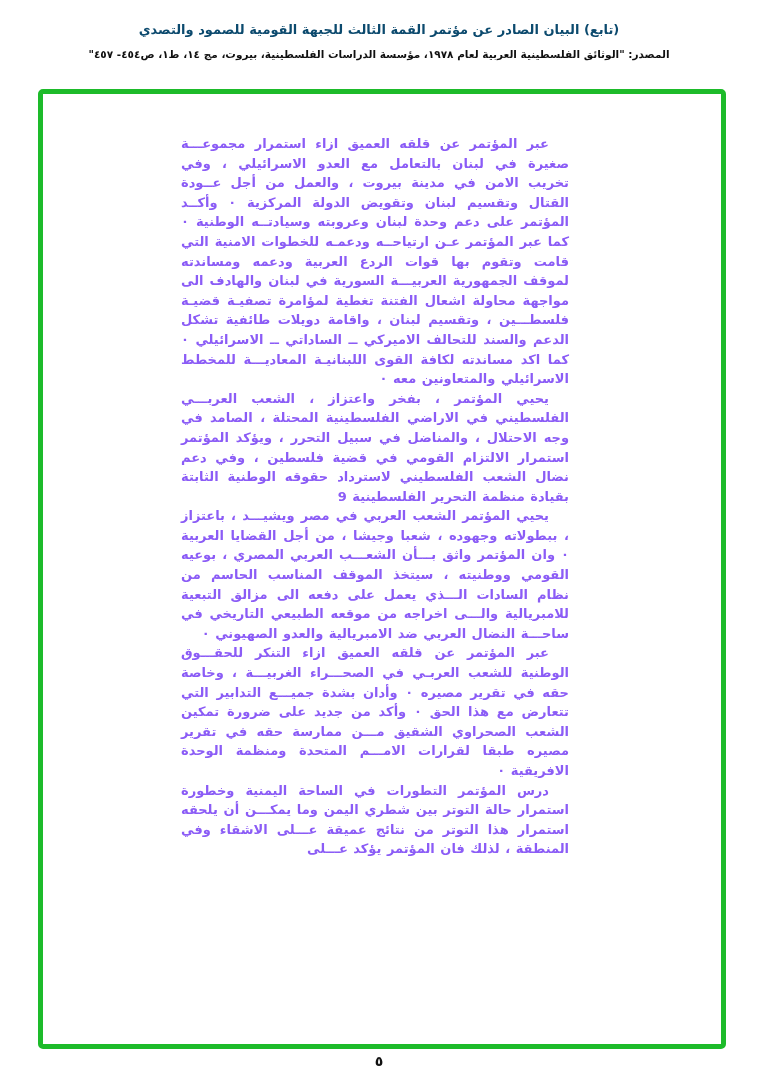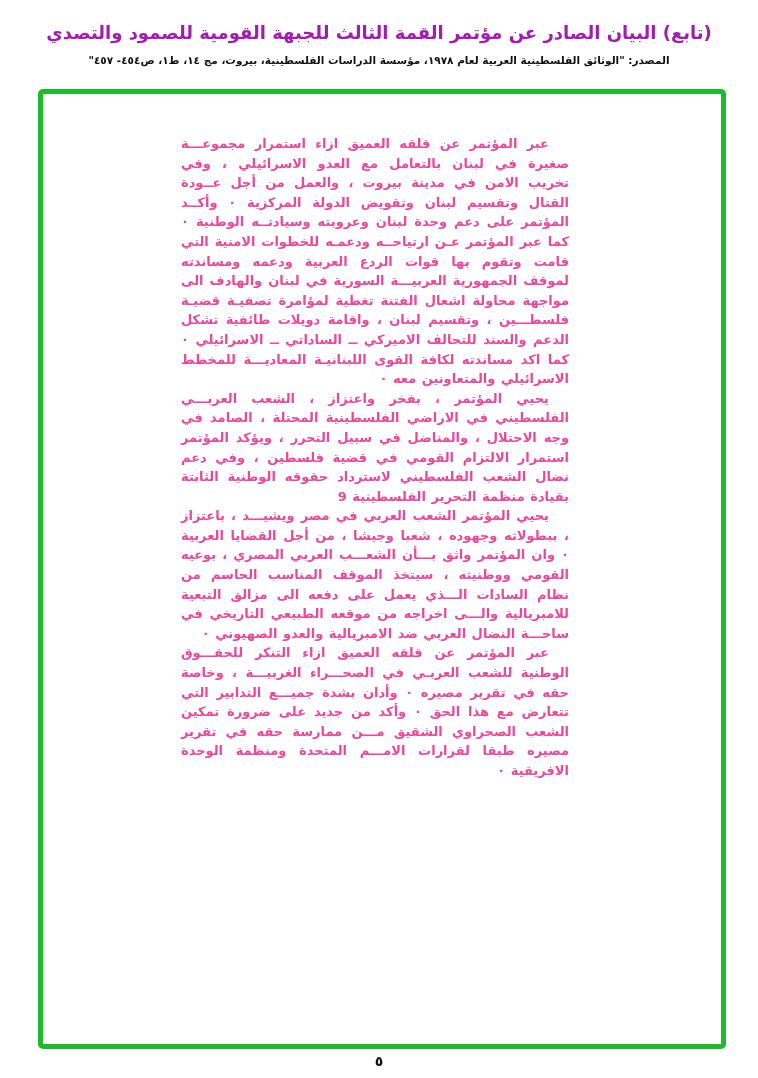--- a/index.html
+++ b/index.html
@@ -10,24 +10,24 @@
     font-family:"DejaVu Sans", sans-serif;
     color:#141414;
     overflow:hidden;
   }
   .page-header {
     direction:rtl;
     text-align:center;
     padding-top:22px;
   }
   .doc-title {
-    font-size:18px;
+    font-size:13px;
     font-weight:700;
     letter-spacing:0.2px;
-    color:#a21caf;
+    color:#0c4a6e;
   }
   .doc-source {
     font-size:10.5px;
     font-weight:700;
     margin-top:11px;
     color:#101010;
   }
   .green-box {
     position:absolute;
     left:38px;
@@ -44,21 +44,21 @@
     margin-top:40px;
     margin-right:152px;
     margin-left:auto;
   }
   .text-col p {
     font-size:13px;
     line-height:19.6px;
     font-weight:700;
     text-align:justify;
     text-indent:20px;
-    color:#ec4899;
+    color:#8b5cf6;
     word-spacing:1px;
   }
   .page-footer {
     position:absolute;
     bottom:8px;
     left:0;
     width:100%;
     text-align:center;
   }
   .page-number {
@@ -74,18 +74,19 @@
   <div class="doc-title">(تابع)  البيان الصادر عن مؤتمر القمة الثالث للجبهة القومية للصمود والتصدي</div>
   <div class="doc-source">المصدر: "الوثائق الفلسطينية العربية لعام ١٩٧٨، مؤسسة الدراسات الفلسطينية، بيروت، مج ١٤، ط١، ص٤٥٤- ٤٥٧"</div>
 </header>
 
 <div class="green-box">
   <div class="text-col">
       <p>عبر المؤتمر عن قلقه العميق ازاء استمرار مجموعـــة صغيرة في لبنان بالتعامل مع العدو الاسرائيلي ، وفي تخريب الامن في مدينة بيروت ، والعمل من أجل عــودة القتال وتقسيم لبنان وتقويض الدولة المركزية ٠ وأكــد المؤتمر على دعم وحدة لبنان وعروبته وسيادتــه الوطنية ٠ كما عبر المؤتمر عـن ارتياحــه ودعمـه للخطوات الامنية التي قامت وتقوم بها قوات الردع العربية ودعمه ومساندته لموقف الجمهورية العربيـــة السورية في لبنان والهادف الى مواجهة محاولة اشعال الفتنة تغطية لمؤامرة تصفيـة قضيـة فلسطـــين ، وتقسيم لبنان ، واقامة دويلات طائفية تشكل الدعم والسند للتحالف الاميركي ــ الساداتي ــ الاسرائيلي ٠ كما اكد مساندته لكافة القوى اللبنانيـة المعاديـــة للمخطط الاسرائيلي والمتعاونين معه ٠</p>
       <p>يحيي المؤتمر ، بفخر واعتزاز ، الشعب العربـــي الفلسطيني في الاراضي الفلسطينية المحتلة ، الصامد في وجه الاحتلال ، والمناضل في سبيل التحرر ، ويؤكد المؤتمر استمرار الالتزام القومي في قضية فلسطين ، وفي دعم نضال الشعب الفلسطيني لاسترداد حقوقه الوطنية الثابتة بقيادة منظمة التحرير الفلسطينية 9</p>
       <p>يحيي المؤتمر الشعب العربي في مصر ويشيـــد ، باعتزاز ، ببطولاته وجهوده ، شعبا وجيشا ، من أجل القضايا العربية ٠ وان المؤتمر واثق بـــأن الشعـــب العربي المصري ، بوعيه القومي ووطنيته ، سيتخذ الموقف المناسب الحاسم من نظام السادات الـــذي يعمل على دفعه الى مزالق التبعية للامبريالية والـــى اخراجه من موقعه الطبيعي التاريخي في ساحـــة النضال العربي ضد الامبريالية والعدو الصهيوني ٠</p>
       <p>عبر المؤتمر عن قلقه العميق ازاء التنكر للحقـــوق الوطنية للشعب العربـي في الصحـــراء الغربيـــة ، وخاصة حقه في تقرير مصيره ٠ وأدان بشدة جميـــع التدابير التي تتعارض مع هذا الحق ٠ وأكد من جديد على ضرورة تمكين الشعب الصحراوي الشقيق مـــن ممارسة حقه في تقرير مصيره طبقا لقرارات الامـــم المتحدة ومنظمة الوحدة الافريقية ٠</p>
+      <p>درس المؤتمر التطورات في الساحة اليمنية وخطورة استمرار حالة التوتر بين شطري اليمن وما يمكـــن أن يلحقه استمرار هذا التوتر من نتائج عميقة عـــلى الاشقاء وفي المنطقة ، لذلك فان المؤتمر يؤكد عـــلى</p>
     </div>
 </div>
 
 <footer class="page-footer">
   <span class="page-number">٥</span>
 </footer>
 
 </body></html>

